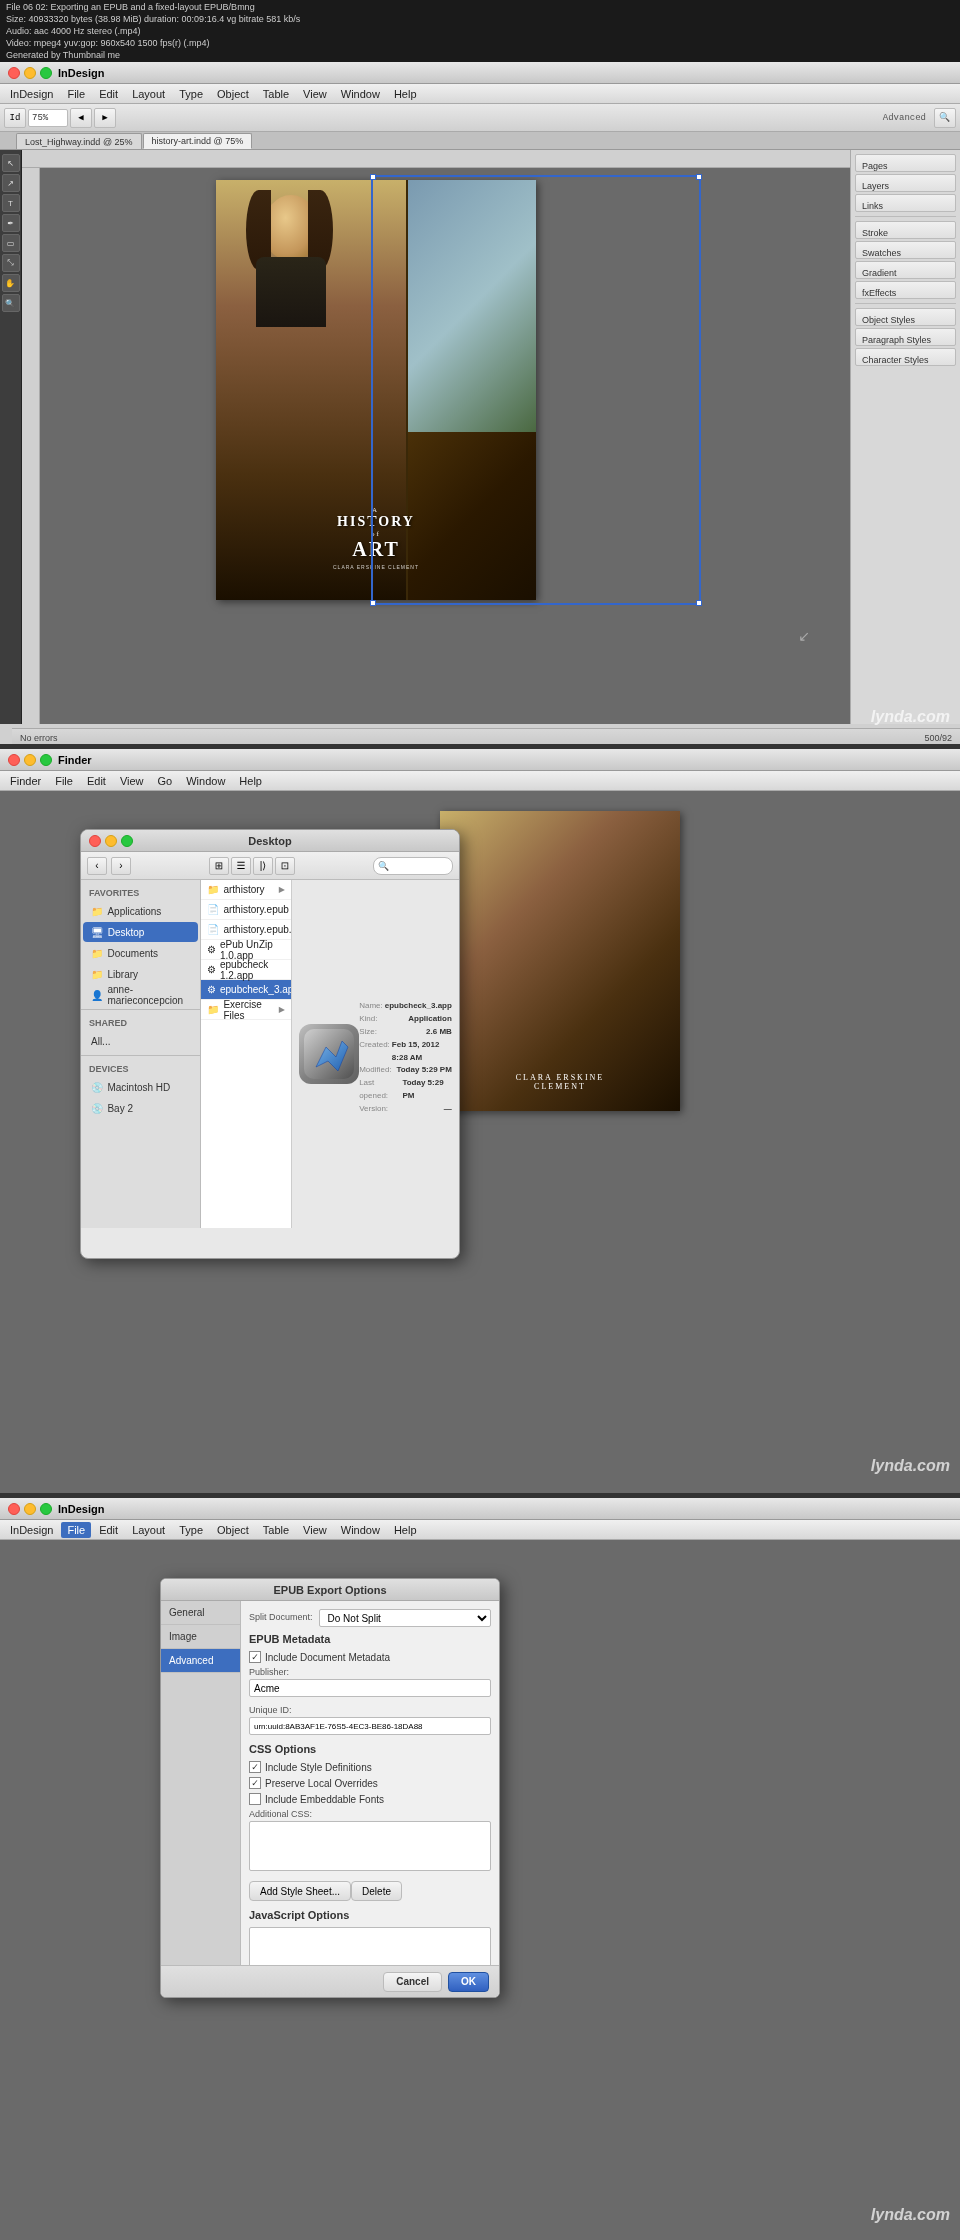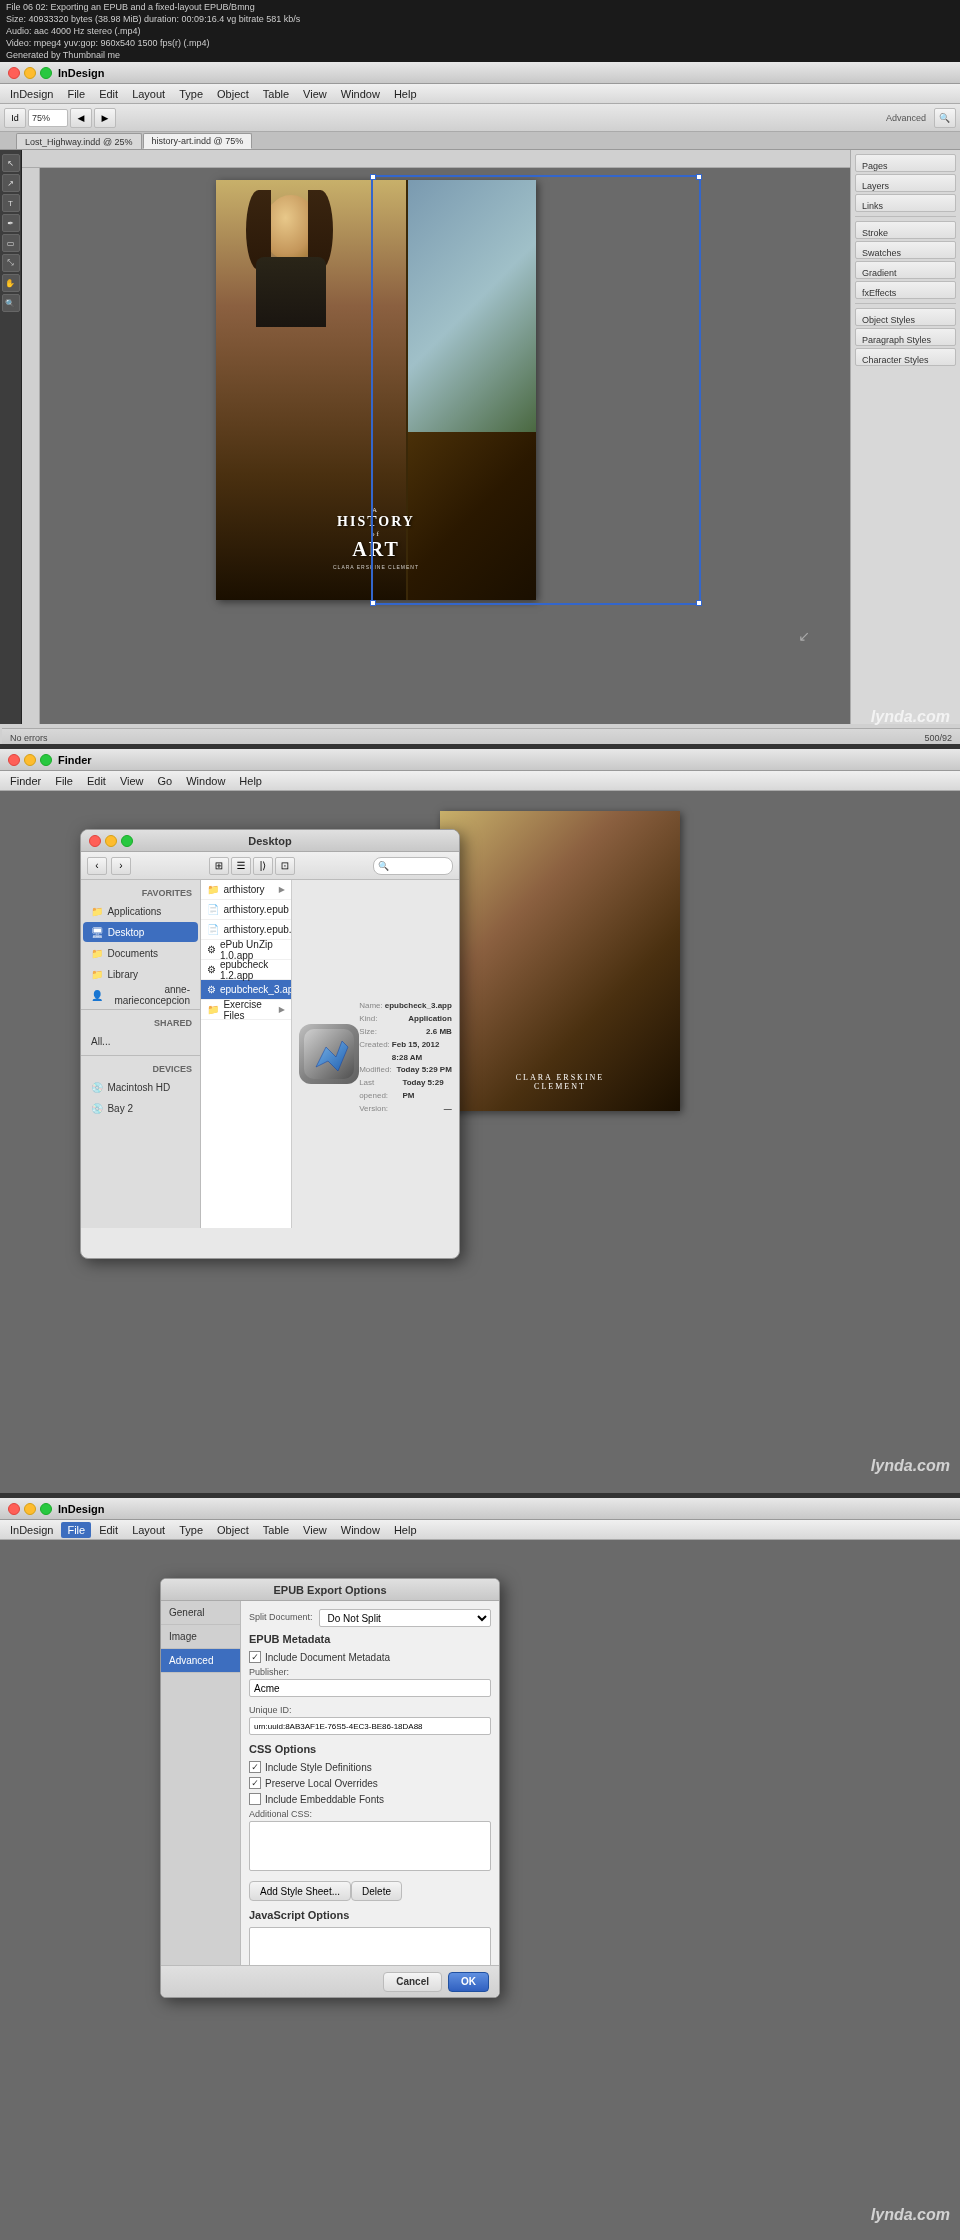--- a/index.html
+++ b/index.html
@@ -79,20 +79,21 @@
     }
 
     .toolbar-row {
       height: 28px;
       background: linear-gradient(to bottom, #e8e8e8, #d0d0d0);
       border-bottom: 1px solid #aaa;
       display: flex;
       align-items: center;
       padding: 0 4px;
       gap: 2px;
+      font-family: Liberation Mono, monospace;
     }
 
     .toolbar-btn {
       width: 22px; height: 20px;
       background: linear-gradient(to bottom, #f5f5f5, #ddd);
       border: 1px solid #bbb;
       border-radius: 2px;
       display: flex; align-items: center; justify-content: center;
       font-size: 9px; cursor: pointer;
     }
@@ -206,21 +207,21 @@
       height: 18px;
       background: linear-gradient(to bottom, #d8d8d8, #c8c8c8);
       border-top: 1px solid #aaa;
       display: flex;
       align-items: center;
       padding: 0 8px;
       font-size: 9px;
       color: #444;
       gap: 10px;
       position: absolute;
-      bottom: 0; left: 2px; right: 0;
+      bottom: 0; left: 12px; right: 0;
     }
 
     .lynda-watermark {
       position: absolute;
       bottom: 20px;
       right: 10px;
       color: rgba(255,255,255,0.7);
       font-size: 16px;
       font-style: italic;
       font-weight: bold;
@@ -295,21 +296,20 @@
       display: flex;
       height: calc(100% - 80px);
     }
 
     .sidebar-panel {
       width: 120px;
       background: #ddd;
       border-right: 1px solid #bbb;
       padding: 4px 0;
       overflow-y: auto;
-      text-align: right;
     }
 
     .sidebar-section-header {
       font-size: 9px;
       font-weight: bold;
       color: #666;
       padding: 4px 8px 2px;
       text-transform: uppercase;
     }
 

